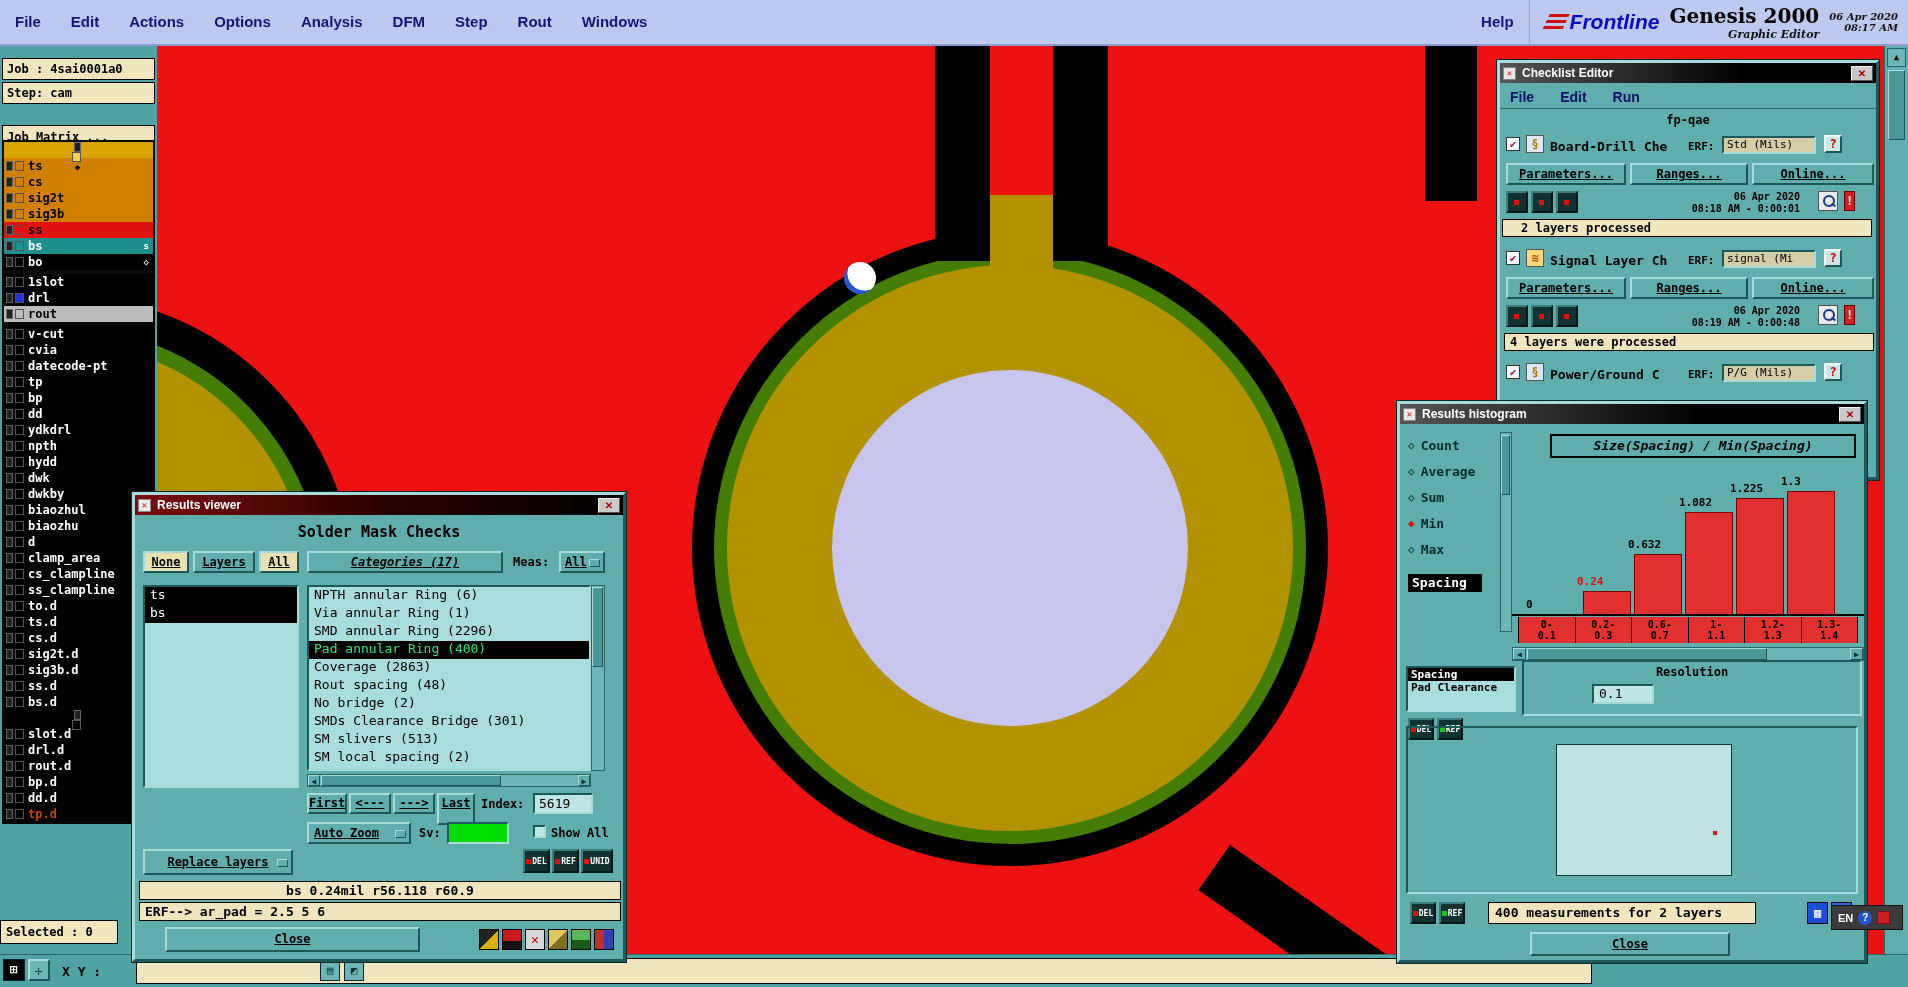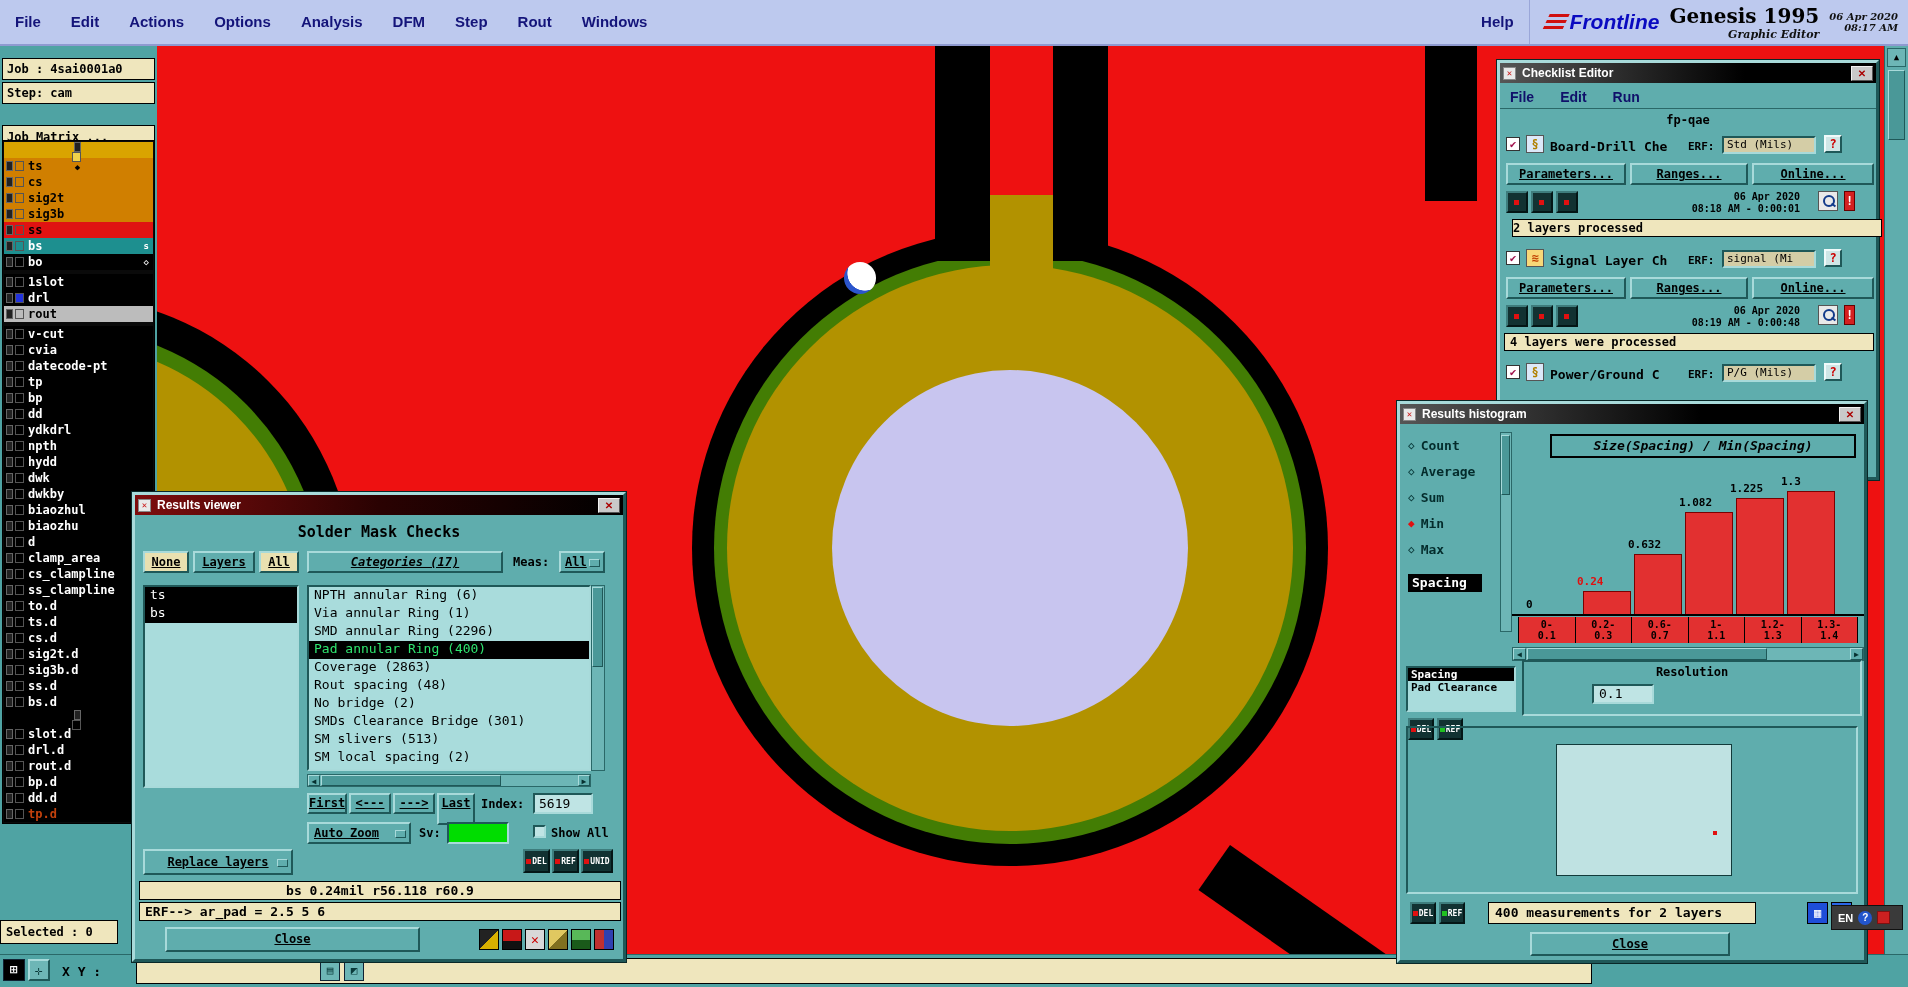--- a/index.html
+++ b/index.html
@@ -136,21 +136,21 @@
         <div class="menu-item">Rout</div>
         <div class="menu-item">Windows</div>
       </div>
     <div class="menu-item help">Help</div>
     <div id="branding">
       <div class="logo-wrap">
         <span class="logo-stripes"></span>
         <span class="logo-text">Frontline</span>
       </div>
       <div class="product-wrap">
-        <div class="product">Genesis 1995</div>
+        <div class="product">Genesis 2000</div>
         <div class="appname">Graphic Editor</div>
       </div>
       <div class="date-wrap">
         <div>06 Apr 2020</div>
         <div>08:17 AM</div>
       </div>
     </div>
   </div>
 
   <div id="left-panel">
@@ -468,21 +468,21 @@
     <div class="rbtn" style="left:252px;top:100px;width:122px;height:22px;line-height:18px;">Online...</div>
     <div class="dk-btn" style="left:6px;top:128px;width:22px;height:22px;"><span class="dot" style="margin-top:7px;"></span></div>
     <div class="dk-btn" style="left:31px;top:128px;width:22px;height:22px;"><span class="dot" style="margin-top:7px;"></span></div>
     <div class="dk-btn" style="left:56px;top:128px;width:22px;height:22px;"><span class="dot" style="margin-top:7px;"></span></div>
     <div class="cl-dates" style="left:160px;top:128px;width:140px;">
       <div>06 Apr 2020</div>
       <div>08:18 AM - 0:00:01</div>
     </div>
     <div class="mag" style="left:318px;top:128px;"></div>
     <div class="alert" style="left:344px;top:128px;">!</div>
-    <div class="beige-strip" style="left:12px;top:156px;width:370px;height:18px;line-height:16px;padding-left:0;font-size:12px;">2 layers processed</div>
+    <div class="beige-strip" style="left:2px;top:156px;width:370px;height:18px;line-height:16px;padding-left:18px;font-size:12px;">2 layers processed</div>
 
     <div class="cl-check" style="left:6px;top:188px;">✔</div>
     <div class="cl-icon" style="left:26px;top:186px;background:#f8d878;color:#c04000;">≋</div>
     <div class="lbl" style="left:50px;top:190px;font-size:13px;">Signal Layer Ch</div>
     <div class="lbl" style="left:188px;top:191px;font-size:11px;">ERF:</div>
     <div class="cl-erfval" style="left:222px;top:187px;width:94px;height:18px;">signal (Mi</div>
     <div class="cl-q" style="left:324px;top:186px;">?</div>
     <div class="rbtn" style="left:6px;top:214px;width:120px;height:22px;line-height:18px;">Parameters...</div>
     <div class="rbtn" style="left:130px;top:214px;width:118px;height:22px;line-height:18px;">Ranges...</div>
     <div class="rbtn" style="left:252px;top:214px;width:122px;height:22px;line-height:18px;">Online...</div>

